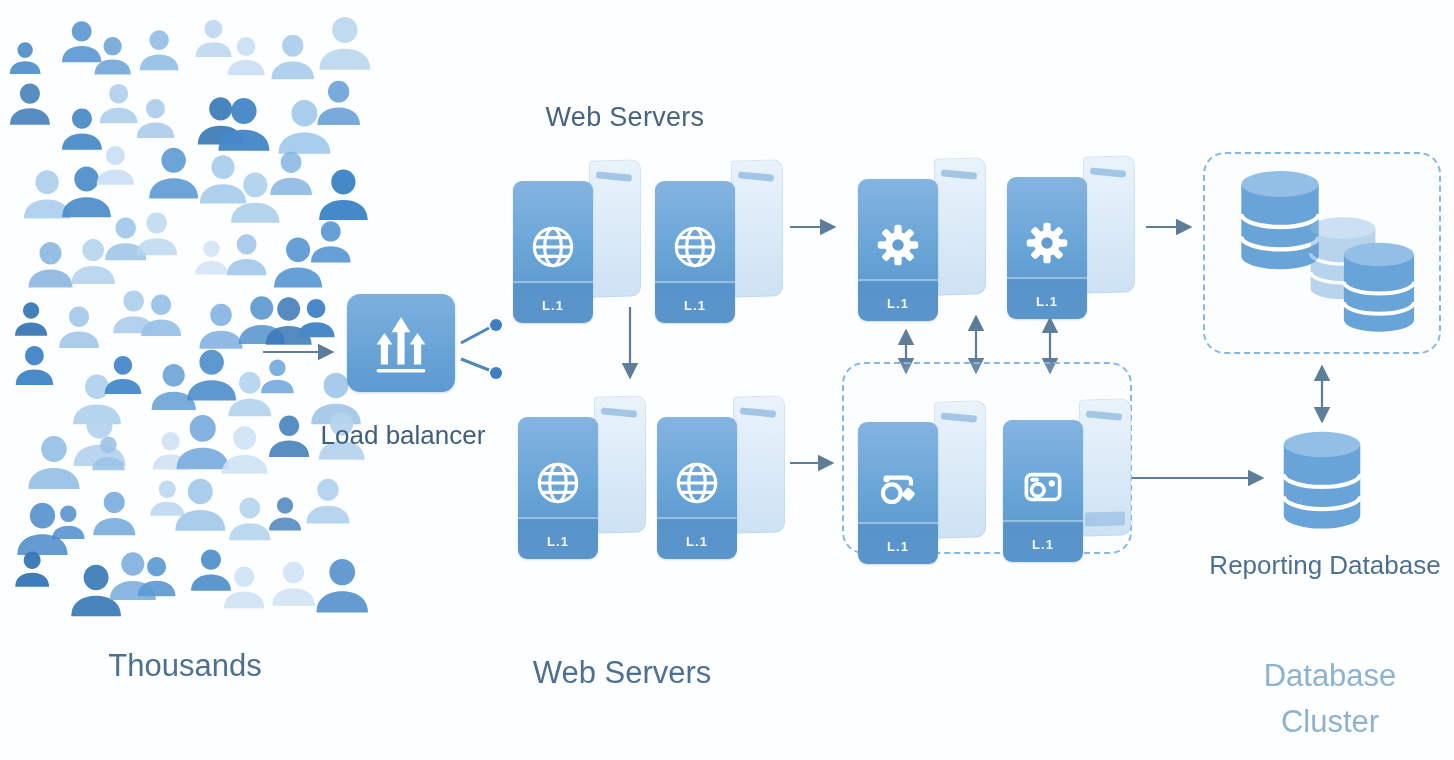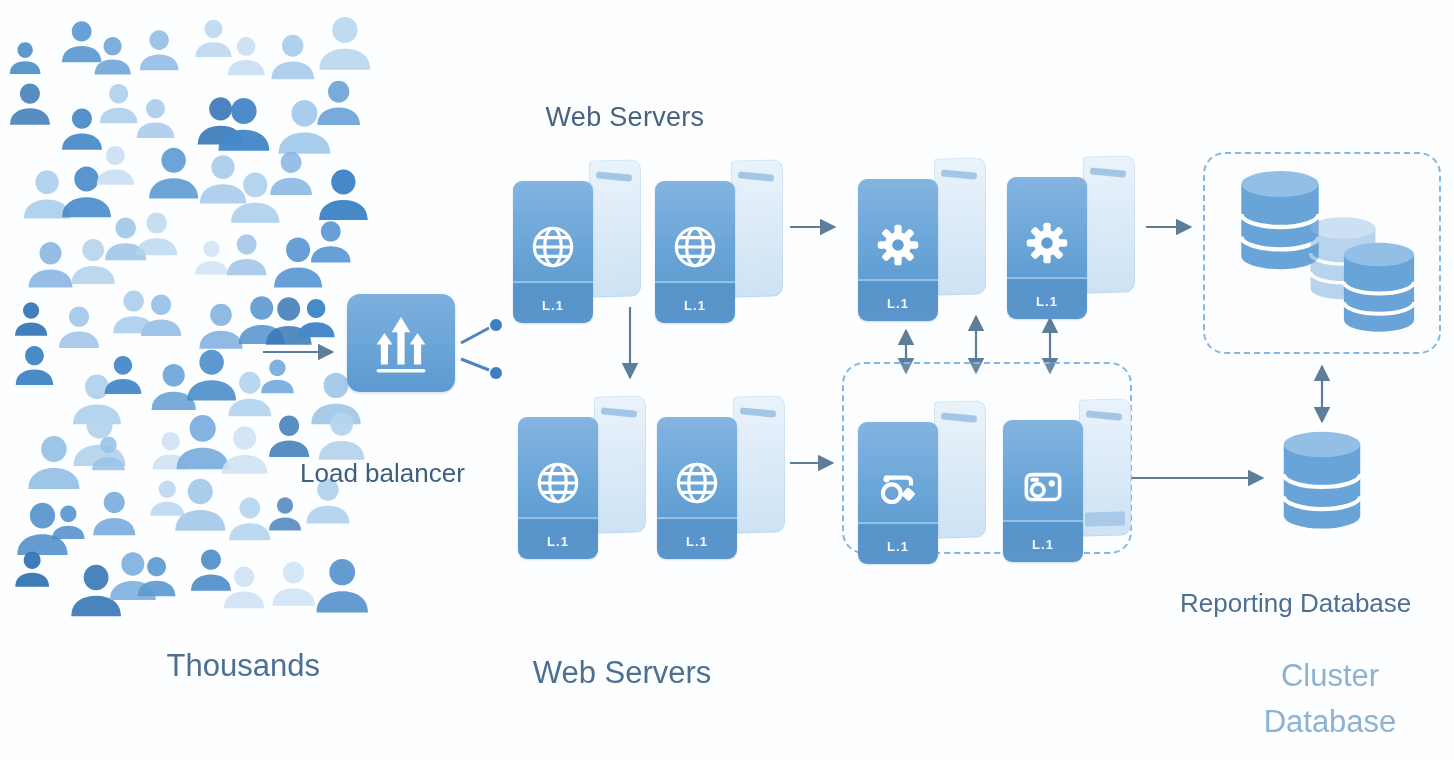--- a/index.html
+++ b/index.html
@@ -30,21 +30,21 @@
   .col-title{
     font-size:27px;letter-spacing:.3px;color:var(--title-text);
     text-align:center;font-weight:400;
   }
   .bottom-label{
     font-size:31px;line-height:46px;text-align:center;color:var(--label-text);
   }
   .bottom-label .muted{color:var(--muted-label);}
   .bottom-label.faint div{color:var(--faint-label);}
   .small-label{
-    font-size:26px;color:#3f5e7e;text-align:left;margin-top:38px;
+    font-size:26px;color:#3f5e7e;text-align:center;
   }
   
   .server{width:130px;height:144px;}
   .server .side{
     position:absolute;left:76px;top:3px;width:52px;height:137px;
     background:linear-gradient(180deg,var(--server-side-a),var(--server-side-b));
     border-radius:4px 10px 10px 6px;
     transform:skewY(-1.6deg);
     box-shadow:inset 0 0 0 1px rgba(150,190,225,.25);
   }
@@ -516,24 +516,24 @@
   </svg>
 
   <svg class="abs cyl" style="left:1278px;top:430px;" width="88" height="102" viewBox="0 0 100 120">
     <path d="M5 17 v84 a45 15 0 0 0 90 0 V17" fill="#68a4d8"></path>
     <path d="M5 52 a45 15 0 0 0 90 0" stroke="#fff" stroke-width="5" fill="none"></path>
     <path d="M5 78 a45 15 0 0 0 90 0" stroke="#fff" stroke-width="5" fill="none"></path>
     <ellipse cx="50" cy="17" rx="45" ry="15" fill="#93bee6"></ellipse>
   </svg>
   <div class="abs small-label" style="left:1180px;top:550px;width:290px;color:#4d7091;">Reporting Database</div>
 
-  <div class="abs bottom-label" style="left:50px;top:643px;width:270px;text-align:right;">
+  <div class="abs bottom-label" style="left:50px;top:643px;width:270px;">
     <div>Thousands</div>
   </div>
   <div class="abs bottom-label" style="left:497px;top:650px;width:250px;">
     <div>Web Servers</div>
   </div>
   <div class="abs bottom-label faint" style="left:1205px;top:653px;width:250px;">
+    <div>Database</div>
     <div>Cluster</div>
-    <div>Database</div>
   </div>
 
 </div>
 
 </body></html>

